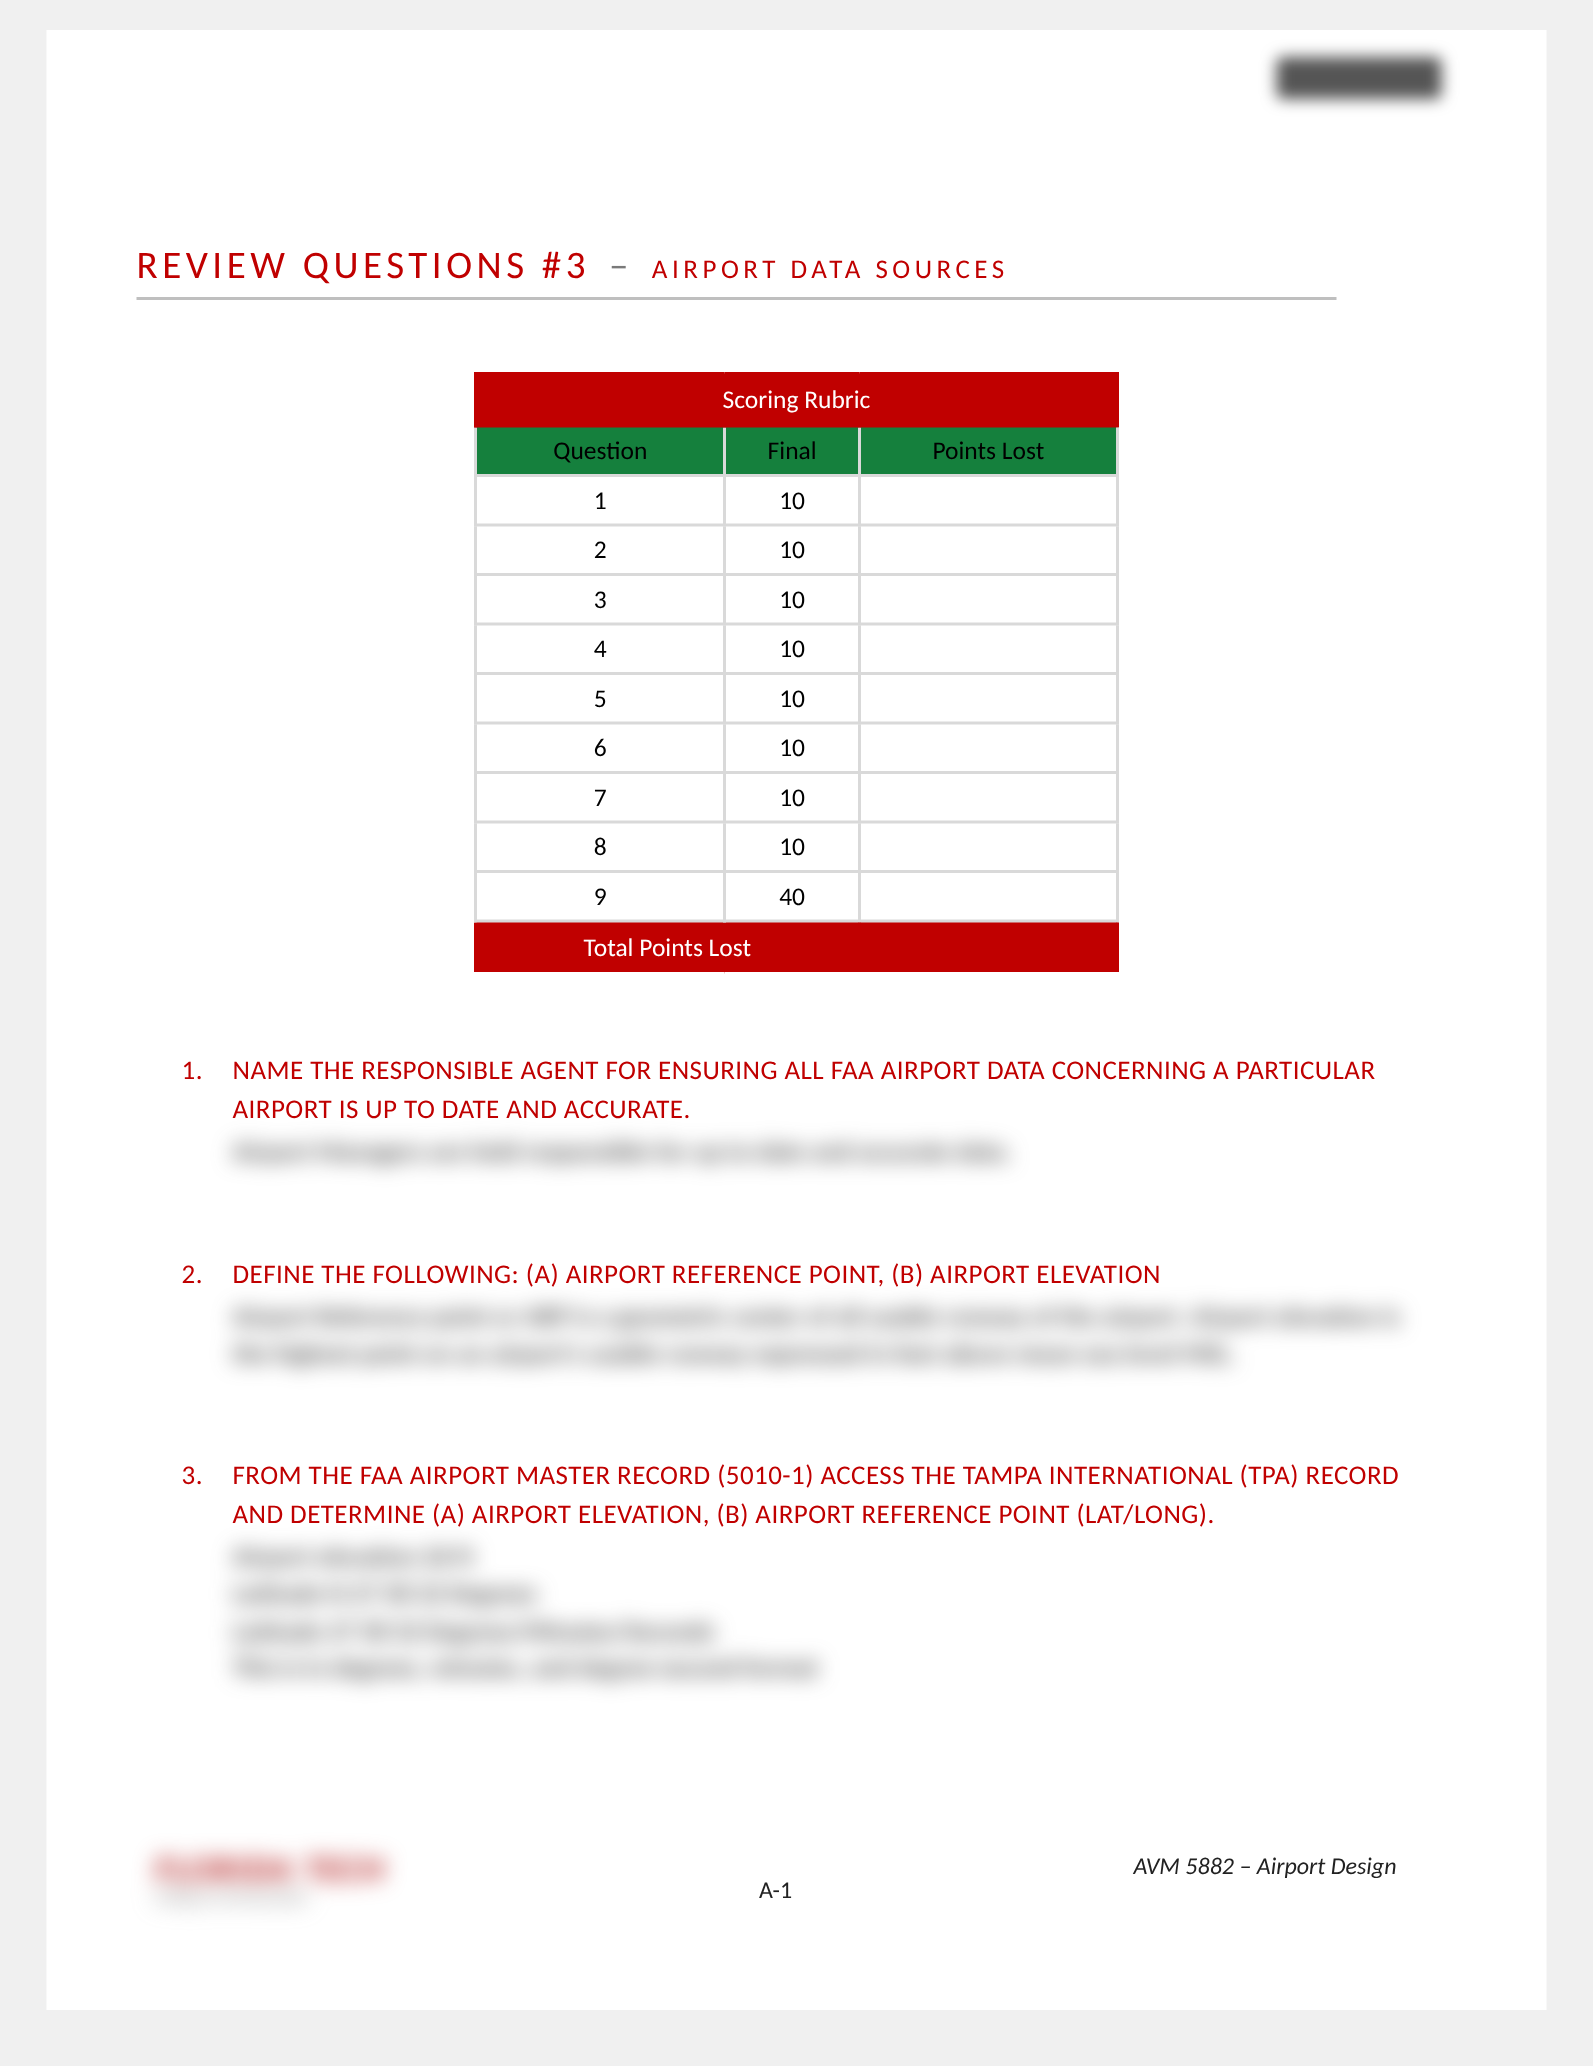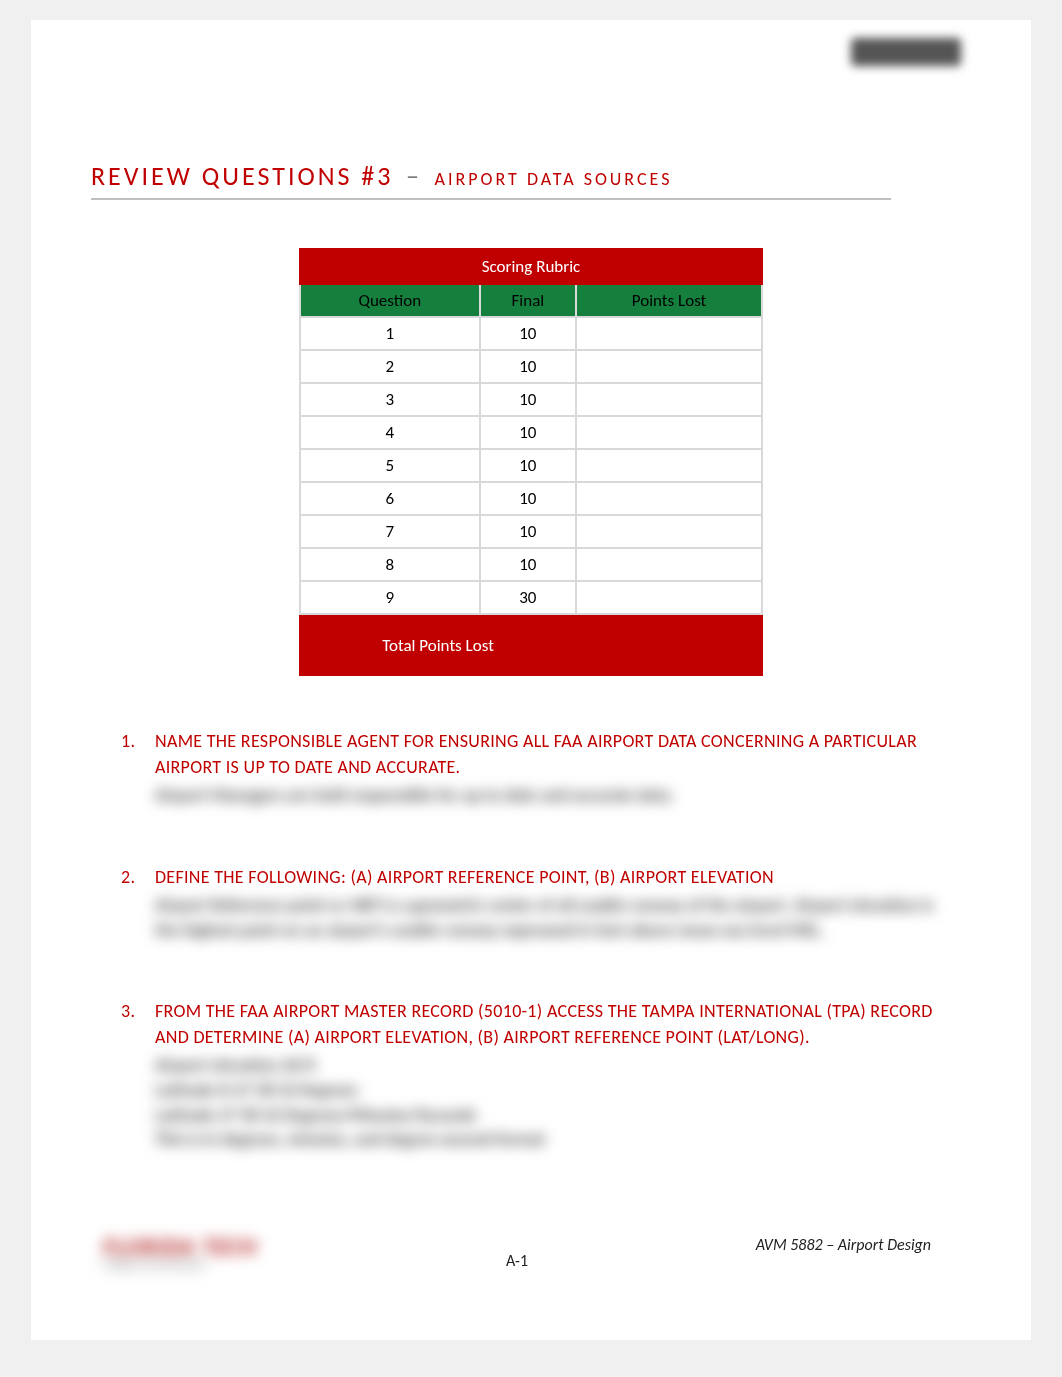--- a/index.html
+++ b/index.html
@@ -61,21 +61,21 @@
     background: #bfbfbf;
     margin: 6px 40px 0 0;
   }
   .rubric-wrap {
     margin-top: 48px;
     display: flex;
     justify-content: center;
   }
   table.rubric {
     border-collapse: collapse;
-    width: 464px;
+    width: 430px;
     font-size: 17px;
   }
   .rubric th {
     background: #c00000;
     color: #fff;
     font-weight: 400;
     padding: 6px 0;
     text-align: center;
     font-size: 17px;
     border-left: 2px solid #d9d9d9;
@@ -97,21 +97,21 @@
     background: #15803d;
     color: #000;
   }
   .rubric tr.totalrow td {
     background: #c00000;
     color: #fff;
     border-left: 2px solid #c00000;
     border-right: 2px solid #c00000;
     border-top: 2px solid #c00000;
     border-bottom: 2px solid #fff;
-    padding: 20px 0;
+    padding: 6px 0;
   }
   .rubric tr.totalrow.last td {
     border-bottom: 2px solid #c00000;
   }
   .rubric tr.totalrow td.gap {
     background: #c00000;
     border-left: 2px solid #c00000;
   }
   .questions {
     margin-top: 50px;
@@ -242,21 +242,21 @@
             <td>10</td>
             <td></td>
           </tr>
       <tr>
             <td>8</td>
             <td>10</td>
             <td></td>
           </tr>
       <tr>
             <td>9</td>
-            <td>30</td>
+            <td>40</td>
             <td></td>
           </tr>
       <tr class="totalrow">
         <td colspan="2">Total Points Lost</td>
         <td class="gap"></td>
       </tr>
     </tbody>
       </table>
   </div>
 

